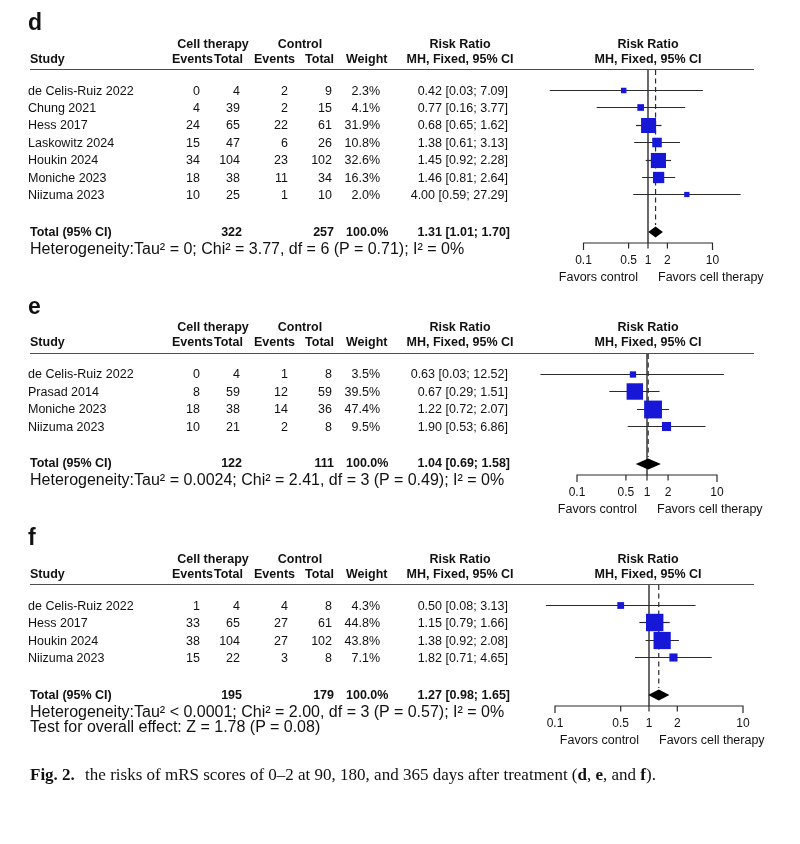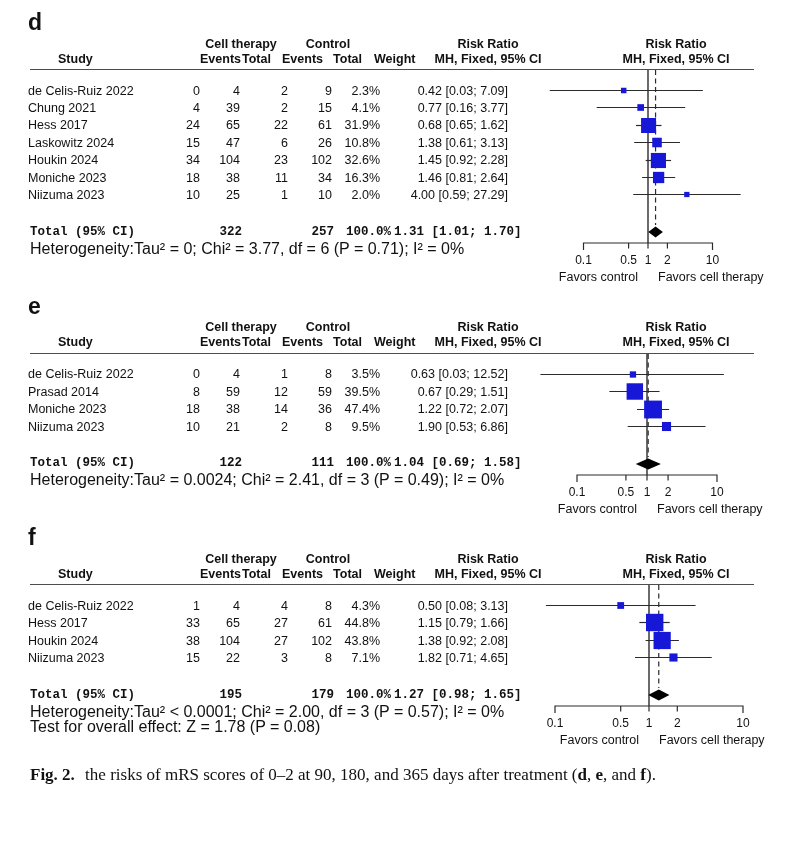--- a/index.html
+++ b/index.html
@@ -2,24 +2,24 @@
 <html><head>
 <meta charset="utf-8">
 <style>
   html,body{margin:0;padding:0;background:#fff;}
   body{width:800px;height:844px;overflow:hidden;font-family:"Liberation Sans","DejaVu Sans",sans-serif;color:#111;}
   .page{padding-top:10px;}
   .panel{position:relative;width:800px;}
   .panel + .panel{margin-top:20px;}
   .panel-letter{font-size:23px;font-weight:bold;height:26px;line-height:24px;margin-left:28px;}
   .frow{display:grid;grid-template-columns:142px 42px 40px 48px 44px 48px 132px 244px;padding-left:30px;align-items:center;font-size:12.5px;}
-  .hrow{height:15px;font-weight:bold;margin-left:28px;}
+  .hrow{height:15px;font-weight:bold;}
   .srow{height:17.4px;padding-left:28px;}
   .first-row{margin-top:12px;}
-  .trow{height:18px;font-weight:bold;font-family:Liberation Mono, monospace;}
+  .trow{height:18px;font-weight:bold;}
   .c-num{text-align:right;padding-right:12px;}
   .c-rr{text-align:right;padding-right:16px;white-space:nowrap;}
   .hdr-rr{text-align:center;white-space:nowrap;}
   .sp-ct{grid-column:2/4;text-align:center;white-space:nowrap;}
   .sp-c{grid-column:4/6;text-align:center;}
   .sp-w{grid-column:6;}
   .sp-rr{grid-column:7;text-align:center;white-space:nowrap;}
   .sp-plot{grid-column:8;text-align:center;white-space:nowrap;}
   .c-study{white-space:nowrap;}
   .header-rule{margin:3px 0 0 30px;width:724px;height:0;border-top:1.6px solid #4d4d4d;}

